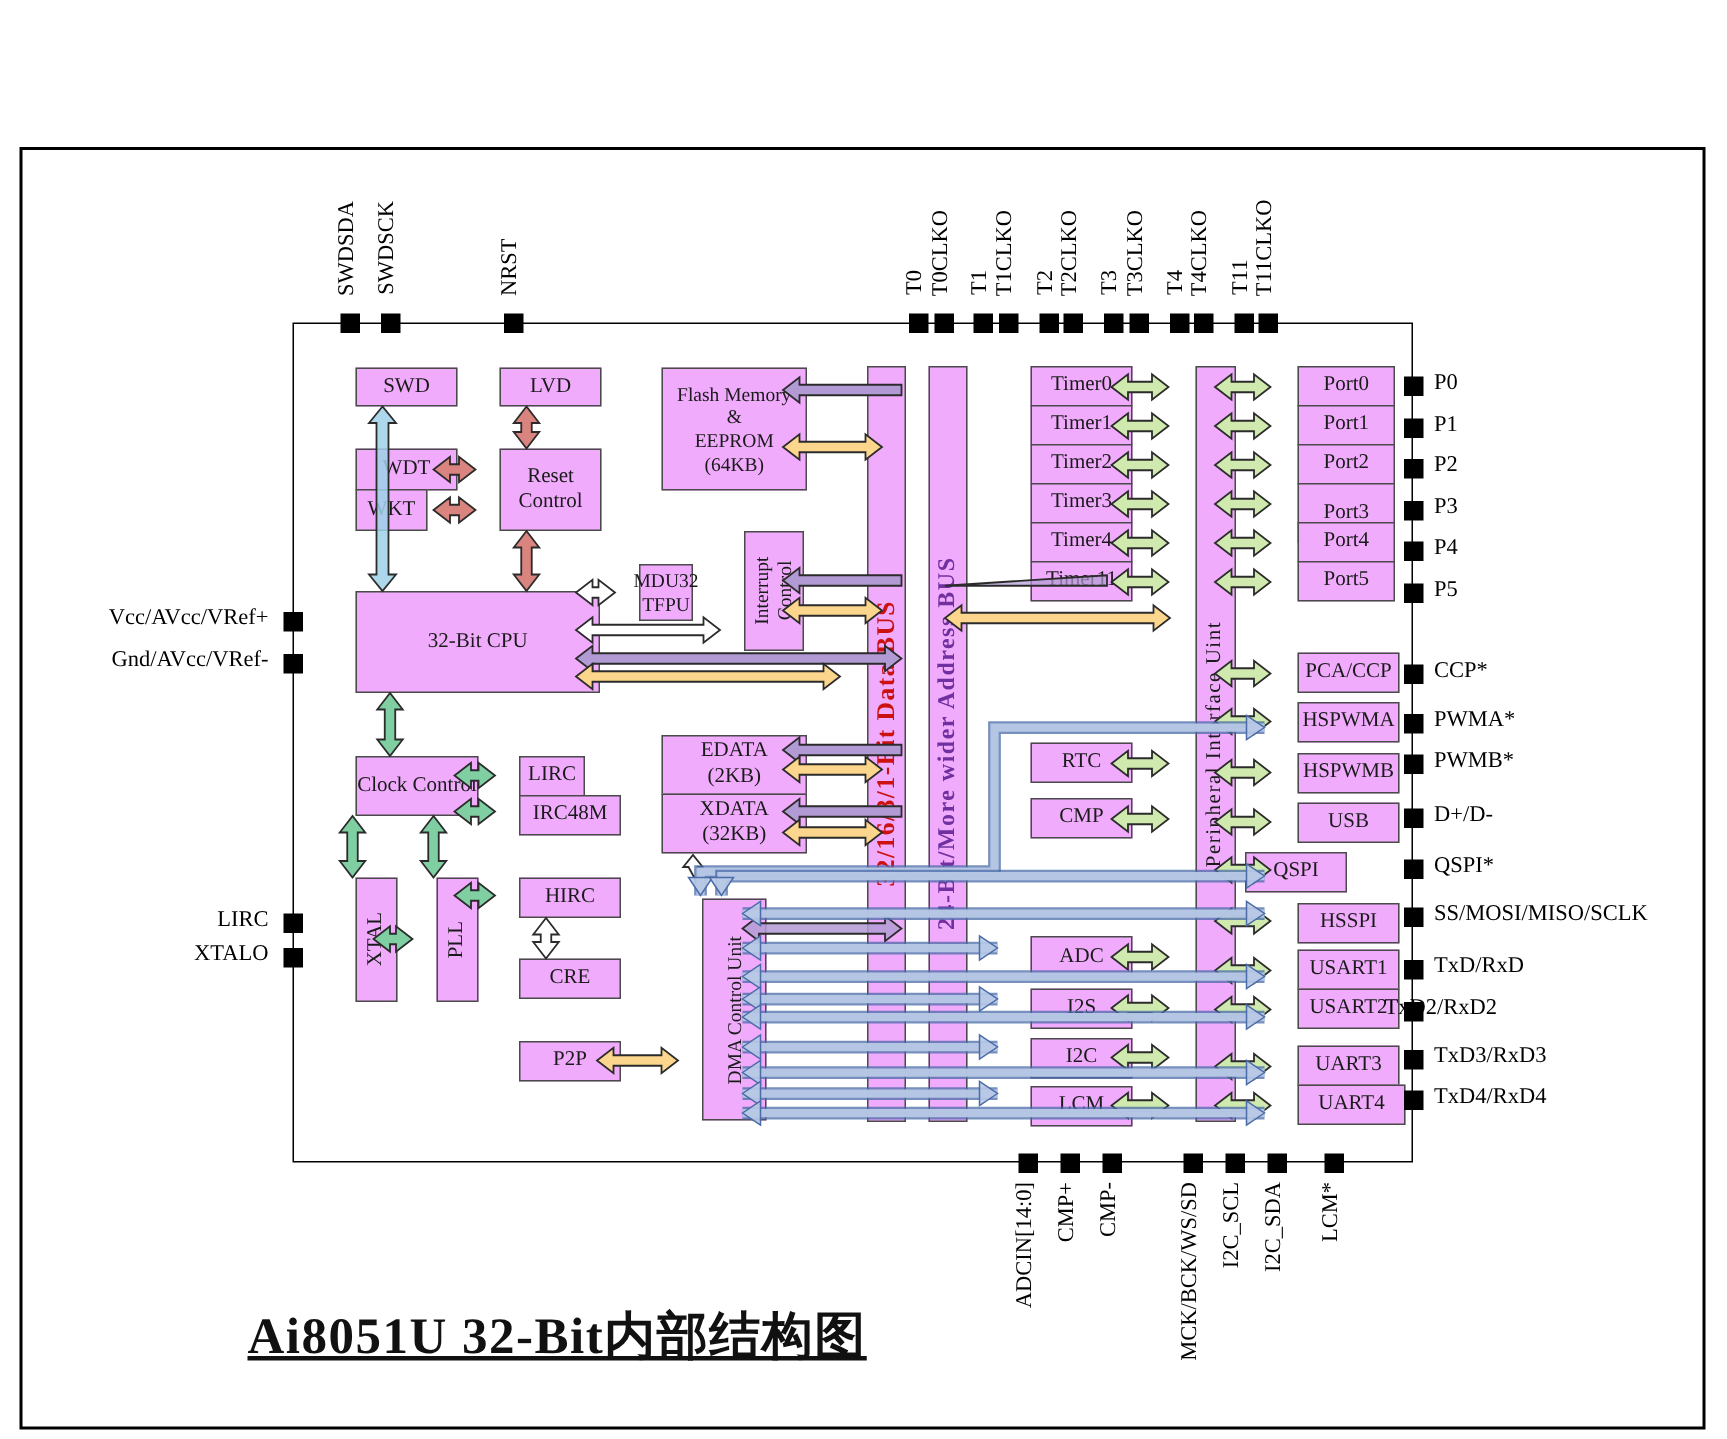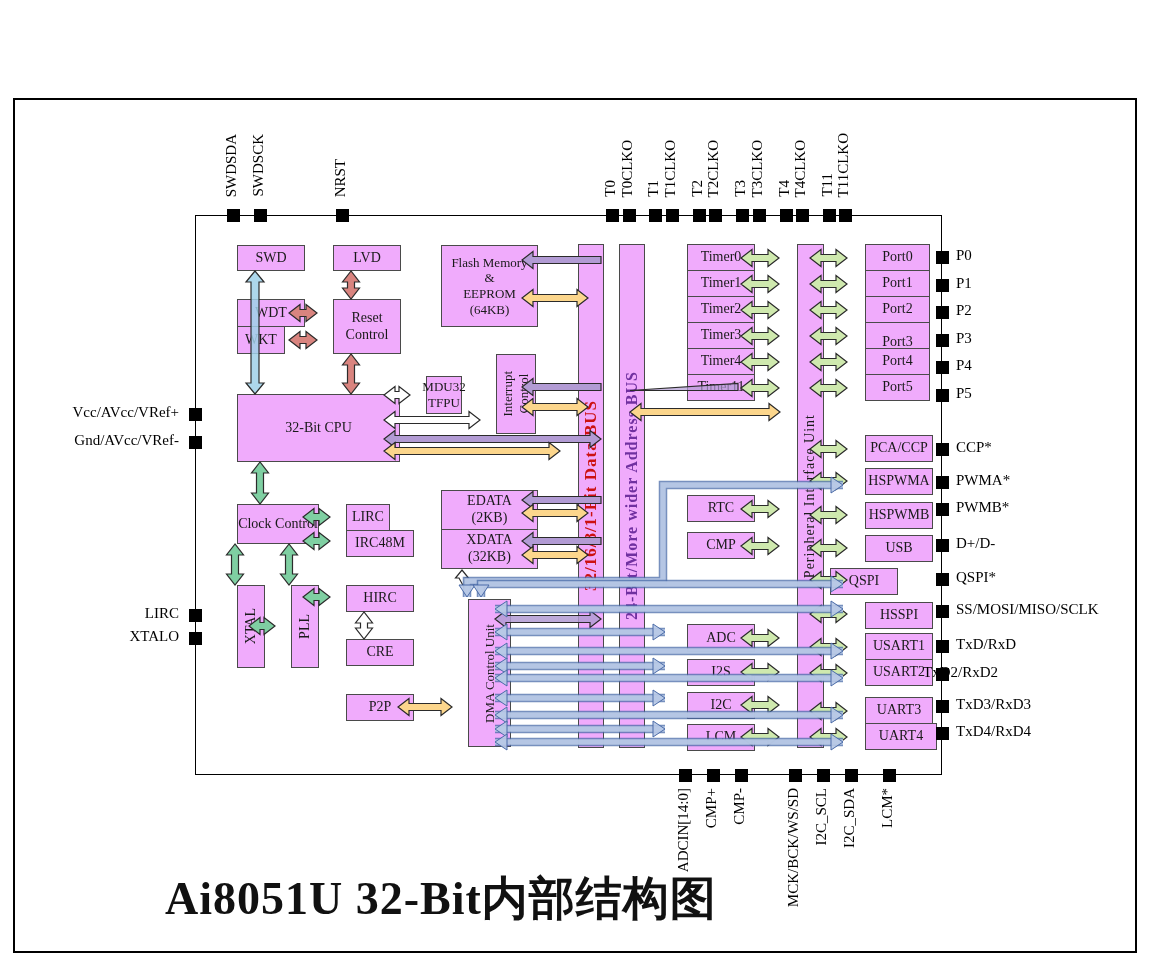--- a/index.html
+++ b/index.html
@@ -18,22 +18,22 @@
   .small{font-size:13px;}
   .vert{writing-mode:vertical-rl;transform:rotate(180deg);white-space:pre-line;}
   .busbar{z-index:1;}
   .bus-red{color:#cc1111;font-weight:bold;font-size:17px;letter-spacing:1px;}
   .bus-purple{color:#7030a0;font-weight:bold;font-size:16px;letter-spacing:1px;}
   .periph-label{font-size:14px;letter-spacing:1px;}
   .pin-sq{position:absolute;width:13px;height:13px;background:#000;z-index:5;}
   .plabel{position:absolute;font-size:15px;color:#000;z-index:4;white-space:nowrap;}
   .plabel.v{writing-mode:vertical-rl;transform:rotate(180deg);}
   svg.arrows{position:absolute;left:0;top:0;z-index:3;pointer-events:none;}
-  .caption{position:absolute;left:150px;top:768px;font-size:46px;font-weight:bold;
-           letter-spacing:1px;z-index:2;}
+  .caption{position:absolute;left:150px;top:768px;font-size:34px;font-weight:bold;
+           letter-spacing:1px;z-index:2;text-decoration:underline;}
 </style>
 </head>
 <body>
 
 <div class="page">
 
 
   <div class="figure">
     <div class="inner"></div>
 

